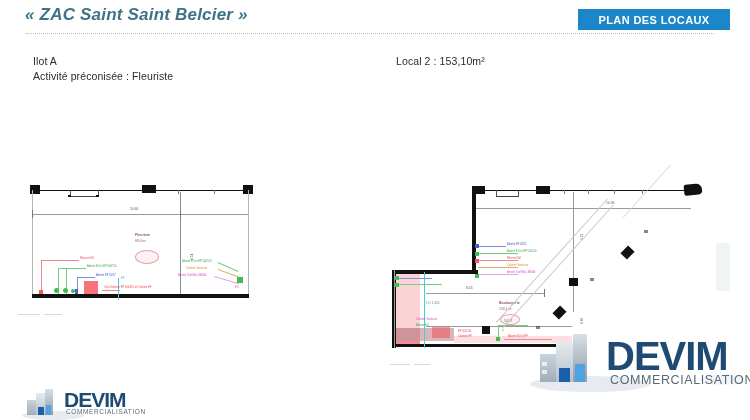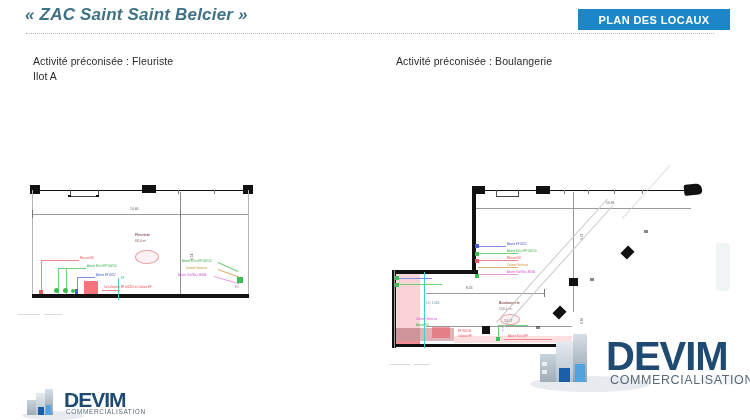--- a/index.html
+++ b/index.html
@@ -103,26 +103,26 @@
 </head>
 <body>
 
 <div id="stage">
 
   <div class="title">« ZAC Saint Saint Belcier »</div>
   <div class="badge">PLAN DES LOCAUX</div>
   <div class="divider"></div>
 
   <div class="localblk" id="local1">
+    <div>Ilot A</div>
     <div>Activité préconisée : Fleuriste</div>
-    <div>Ilot A</div>
   </div>
 
   <div class="localblk" id="local2">
-    <div>Activité préconisée : Boulangerie</div>
+    <div>Local 2 : 153,10m²</div>
   </div>
 
 
   <div class="plan" id="planLeft">
 
     <div class="wall" style="left:14px;top:8px;width:216px;height:1.2px;"></div>
 
     <div class="wall" style="left:52px;top:8px;width:1px;height:6px;background:#555;"></div>
     <div class="wall" style="left:80px;top:8px;width:1px;height:6px;background:#555;"></div>
     <div class="wall" style="left:52px;top:14px;width:29px;height:1px;background:#444;"></div>

